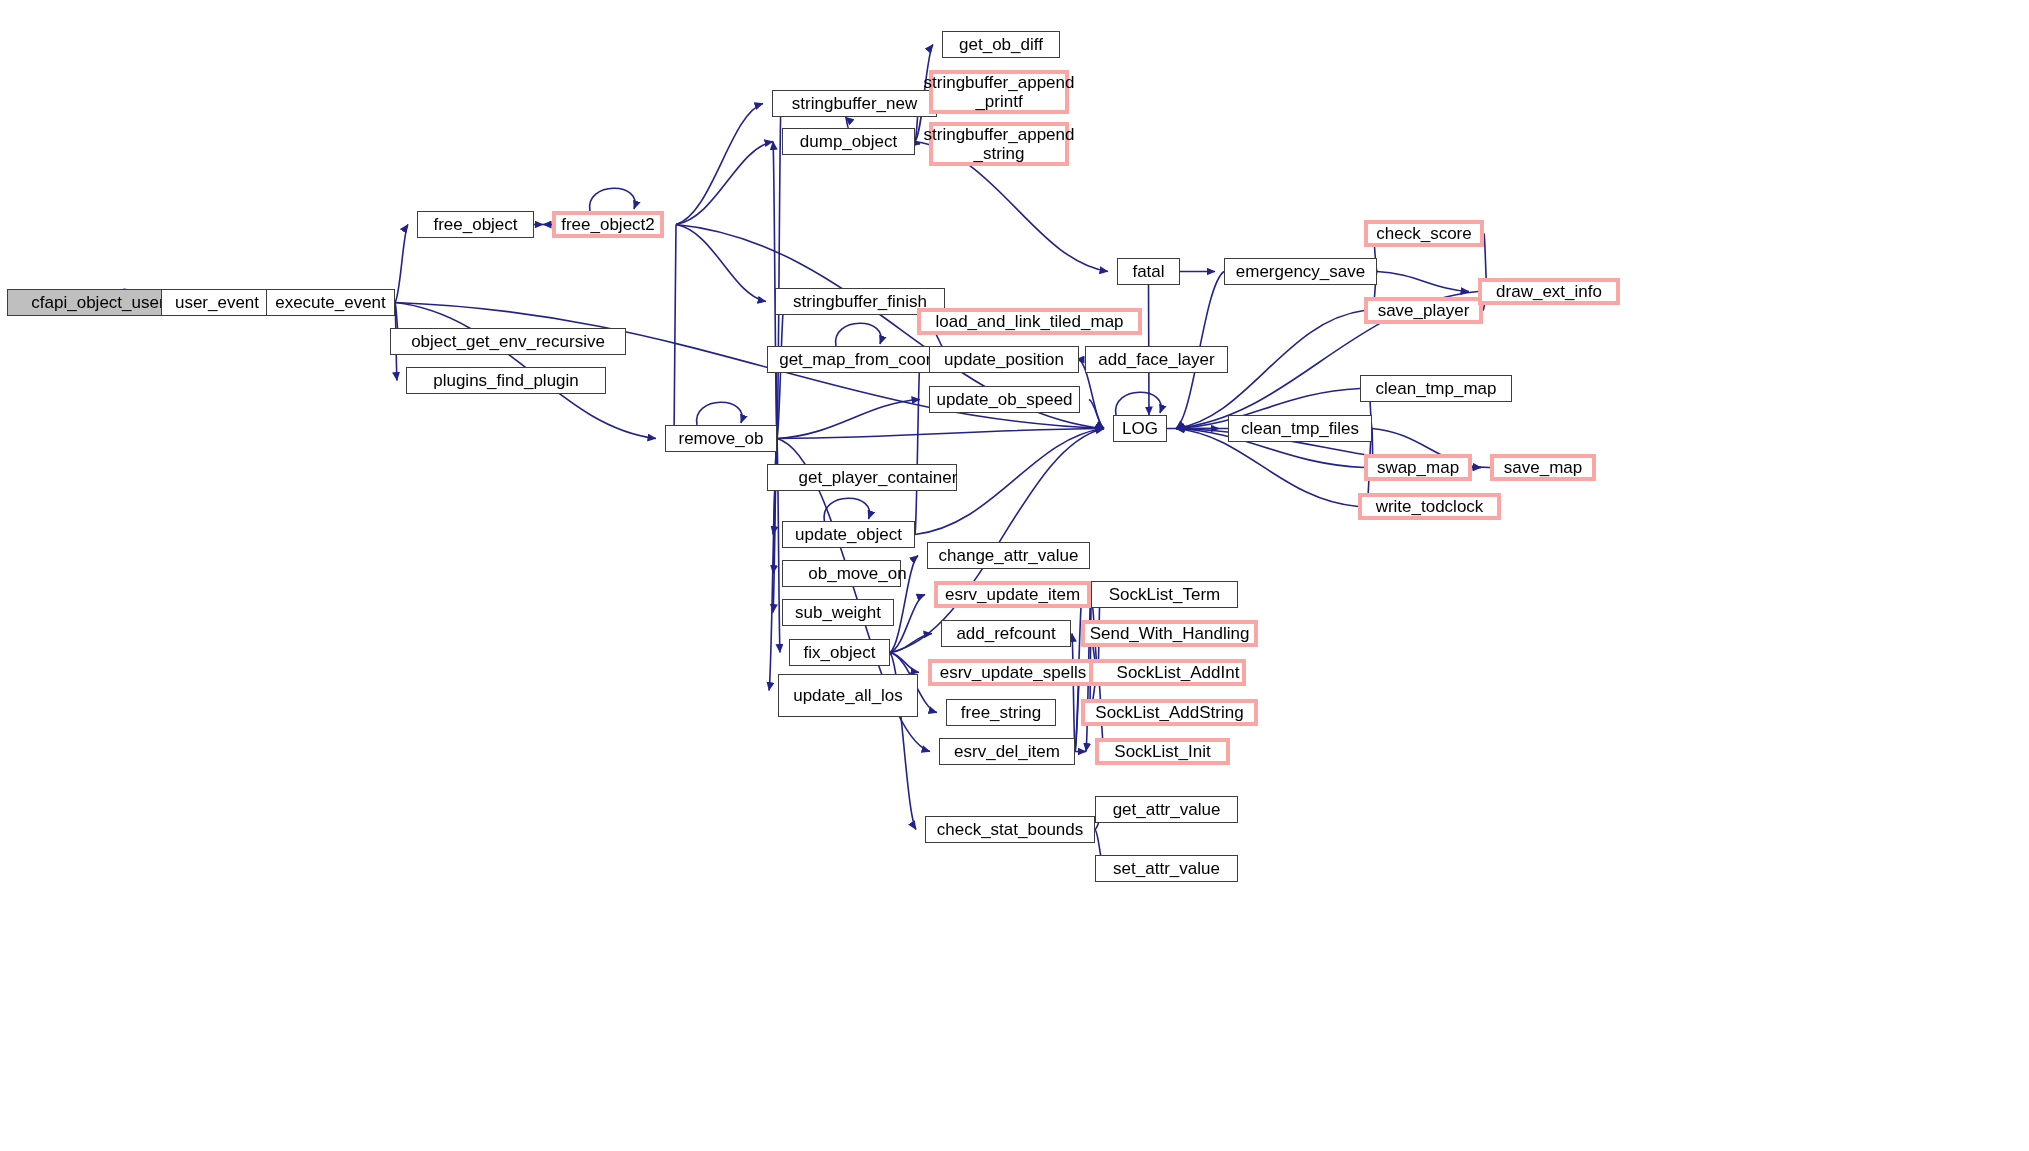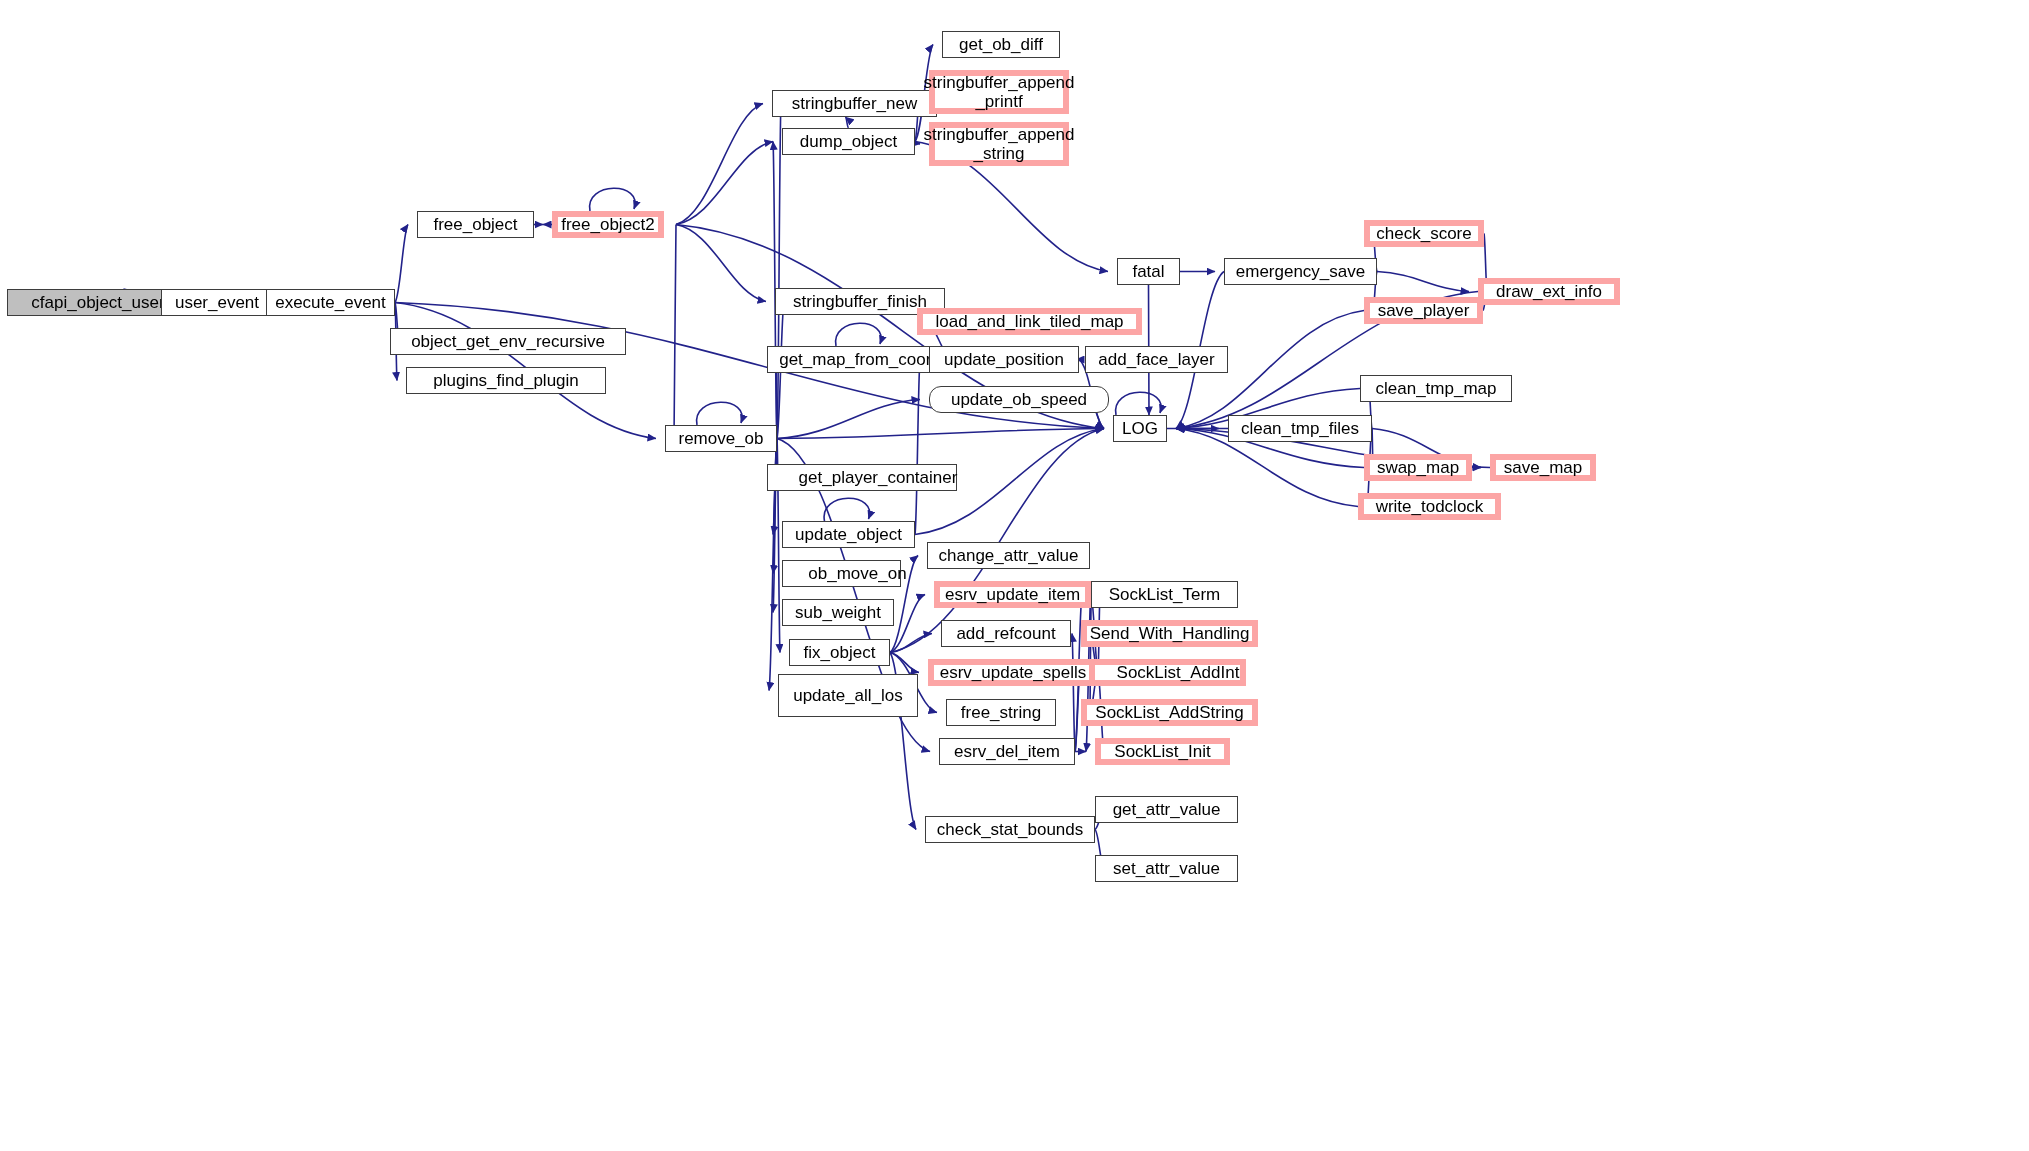--- a/index.html
+++ b/index.html
@@ -33,21 +33,21 @@
     background: #ffffff;
     border: 1px solid #3d3d3d;
     color: #000000;
     font-size: 17px;
     line-height: 1.12;
     white-space: pre;
     letter-spacing: 0px;
     z-index: 5;
   }
   .node.red {
-    border: 6px solid #fca5a5;
+    border: 4px solid #fca5a5;
   }
   .node.root {
     background: #bfbfbf;
     border: 1px solid #3d3d3d;
   }
 </style>
 </head>
 <body>
 
 <div id="canvas">
@@ -166,21 +166,21 @@
       <div class="node" style="left: 767px; top: 346px; width: 186px; height: 27px;">get_map_from_coord</div>
       <div class="node" style="left: 665px; top: 425px; width: 112px; height: 27px;">remove_ob</div>
       <div class="node" style="left: 767px; top: 464px; width: 190px; height: 27px; padding-left: 32px;">get_player_container</div>
       <div class="node" style="left: 782px; top: 521px; width: 133px; height: 27px;">update_object</div>
       <div class="node" style="left: 782px; top: 560px; width: 119px; height: 27px; padding-left: 32px;">ob_move_on</div>
       <div class="node" style="left: 782px; top: 599px; width: 112px; height: 27px;">sub_weight</div>
       <div class="node" style="left: 789px; top: 639px; width: 101px; height: 27px;">fix_object</div>
       <div class="node" style="left: 778px; top: 674px; width: 140px; height: 43px;">update_all_los</div>
       <div class="node red" style="left: 917px; top: 308px; width: 225px; height: 27px;">load_and_link_tiled_map</div>
       <div class="node" style="left: 929px; top: 346px; width: 150px; height: 27px;">update_position</div>
-      <div class="node" style="left: 929px; top: 386px; width: 180px; height: 27px; border-radius: 12px;">update_ob_speed</div>
+      <div class="node" style="left: 929px; top: 386px; width: 151px; height: 27px;">update_ob_speed</div>
       <div class="node" style="left: 1085px; top: 346px; width: 143px; height: 27px;">add_face_layer</div>
       <div class="node" style="left: 927px; top: 542px; width: 163px; height: 27px;">change_attr_value</div>
       <div class="node red" style="left: 934px; top: 581px; width: 157px; height: 27px;">esrv_update_item</div>
       <div class="node" style="left: 941px; top: 620px; width: 130px; height: 27px;">add_refcount</div>
       <div class="node red" style="left: 928px; top: 659px; width: 170px; height: 27px;">esrv_update_spells</div>
       <div class="node" style="left: 946px; top: 699px; width: 110px; height: 27px; text-align: right;">free_string</div>
       <div class="node" style="left: 939px; top: 738px; width: 136px; height: 27px;">esrv_del_item</div>
       <div class="node" style="left: 925px; top: 816px; width: 170px; height: 27px;">check_stat_bounds</div>
       <div class="node" style="left: 1091px; top: 581px; width: 147px; height: 27px;">SockList_Term</div>
       <div class="node red" style="left: 1081px; top: 620px; width: 177px; height: 27px;">Send_With_Handling</div>

